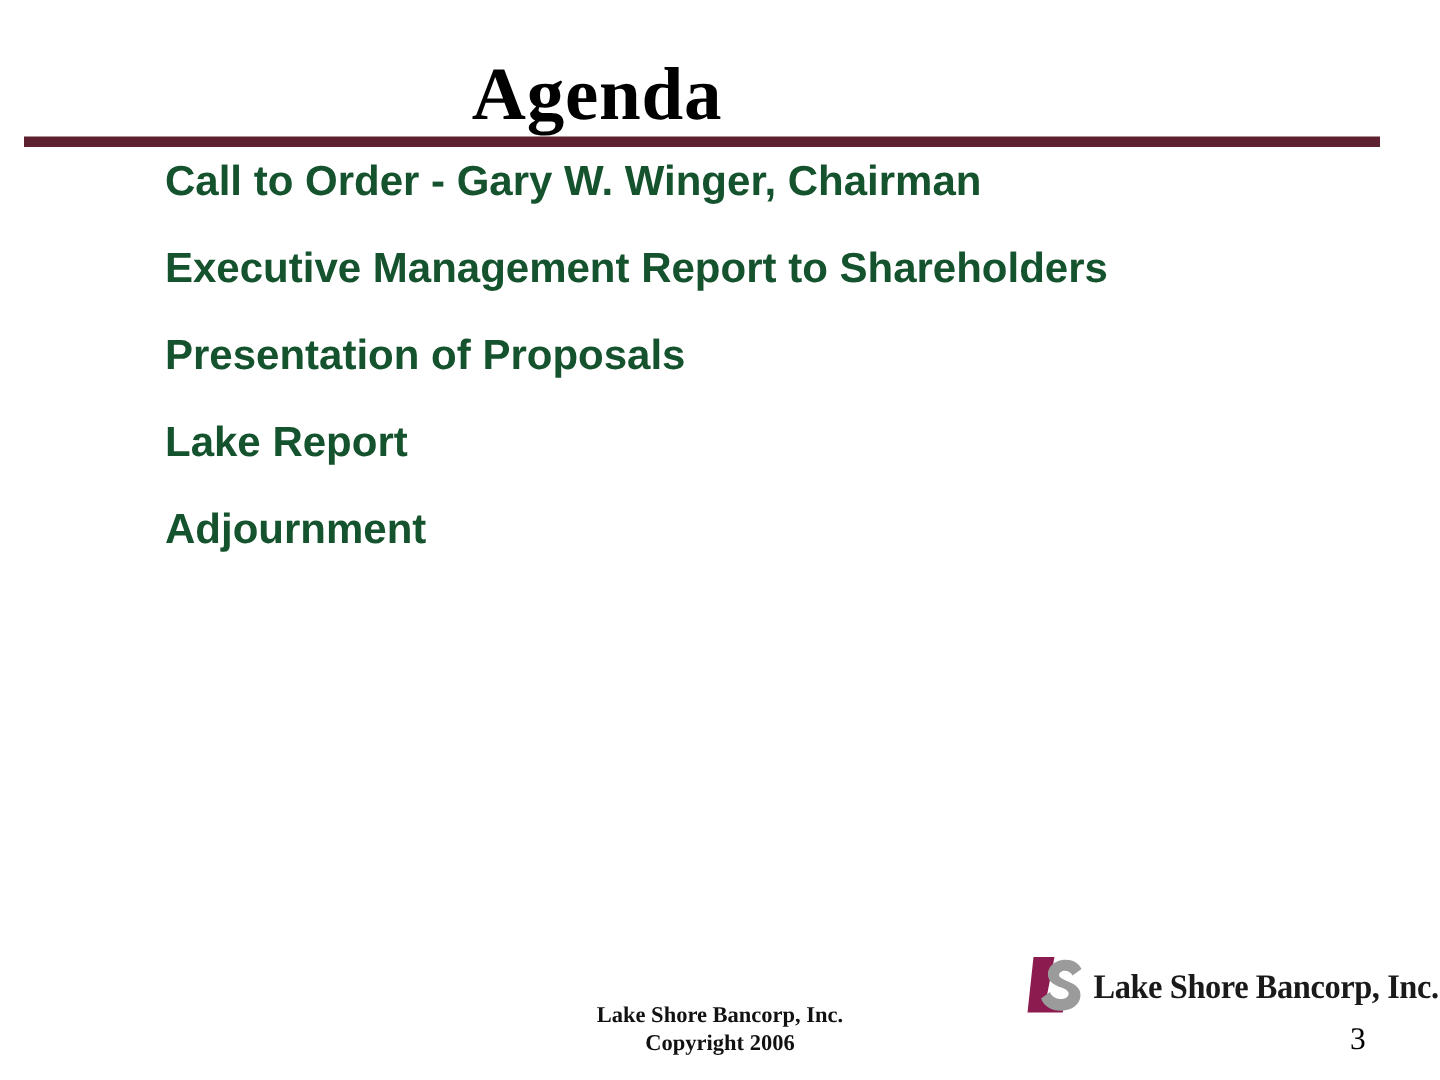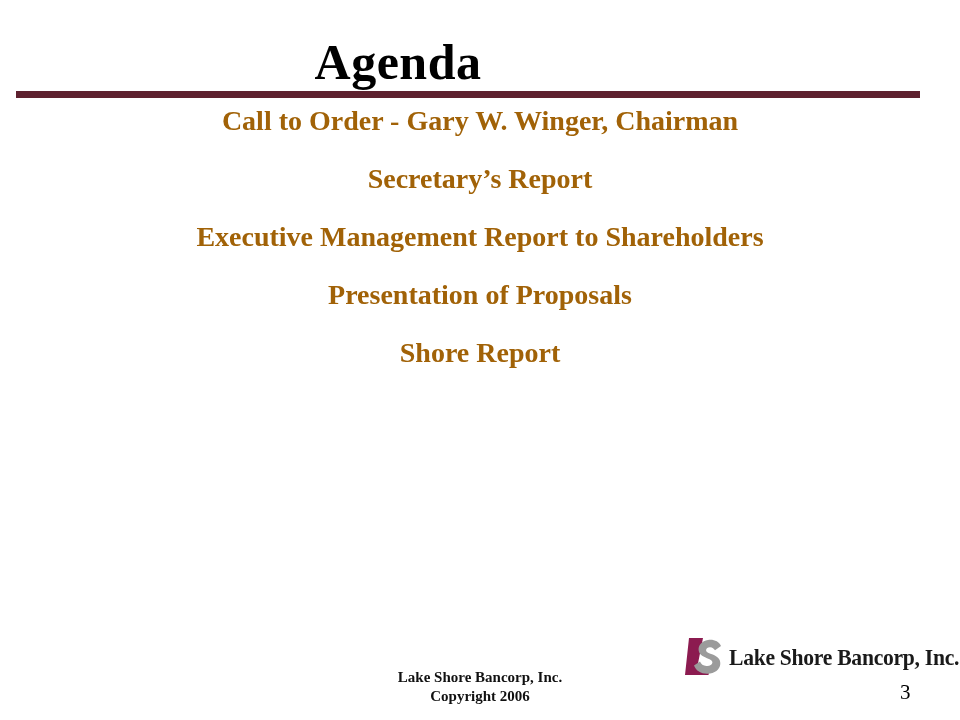--- a/index.html
+++ b/index.html
@@ -51,28 +51,27 @@
 
   
   .agenda-list {
     position: absolute;
     top: 104px;
     left: 110px;
     width: 740px;
   }
 
   .agenda-item {
-    font-family: Liberation Serif, serif;
+    font-family: Liberation Sans, sans-serif;
     font-weight: bold;
     font-size: 28px;
     line-height: 33px;
-    color: #a16207;
+    color: #14532d;
     margin: 0 0 25px 0;
     white-space: pre-line;
-    text-align: center;
   }
 
   .agenda-item.wrap {
     width: 680px;
   }
 
   
   .footer-copyright {
     position: absolute;
     top: 668px;
@@ -133,24 +132,24 @@
 <body>
 
 <div class="slide">
 
   <div class="slide-title">Agenda</div>
 
   <div class="title-rule"></div>
 
   <div class="agenda-list">
     <p class="agenda-item">Call to Order - Gary W. Winger, Chairman</p>
-    <p class="agenda-item">Secretary’s Report</p>
     <p class="agenda-item">Executive Management Report to Shareholders</p>
     <p class="agenda-item">Presentation of Proposals</p>
-    <p class="agenda-item">Shore Report</p>
+    <p class="agenda-item">Lake Report</p>
+    <p class="agenda-item">Adjournment</p>
   </div>
 
   <div class="footer-copyright">
     <span class="line1">Lake Shore Bancorp, Inc.</span>
     <span class="line2">Copyright 2006</span>
   </div>
 
   <div class="page-number">3</div>
 
   <div class="logo">

